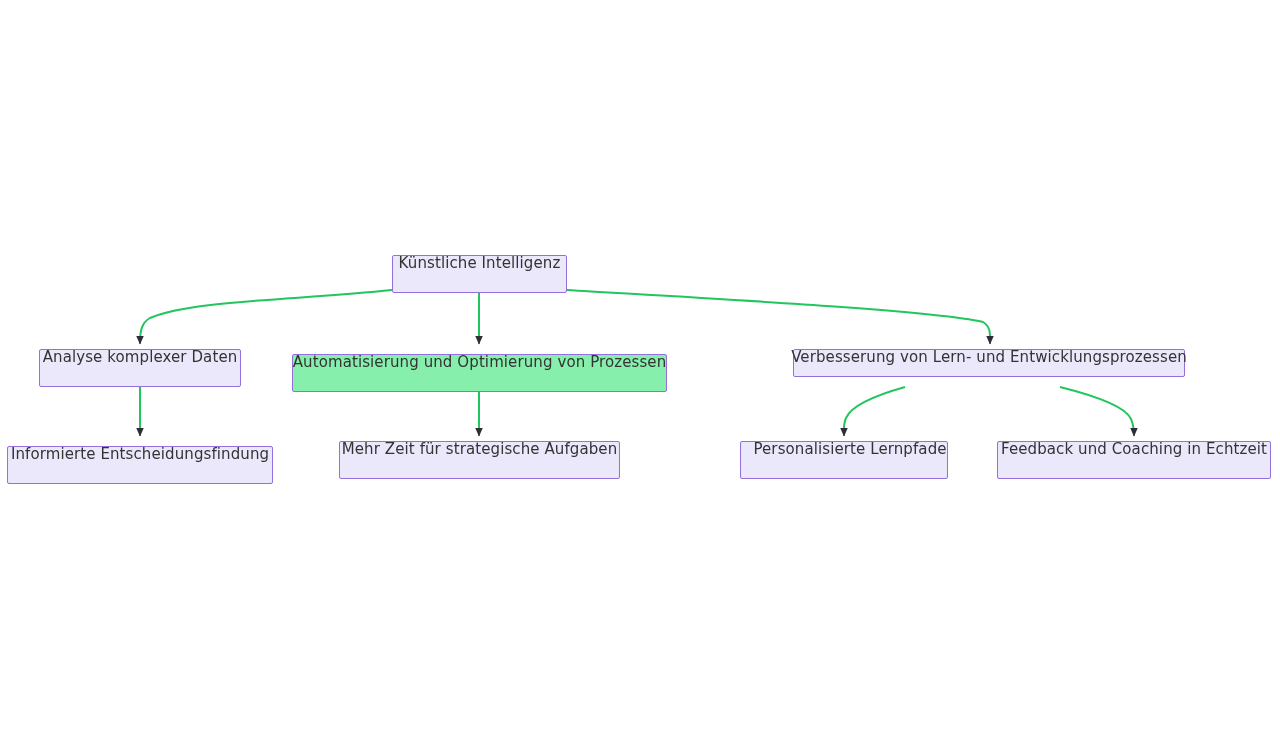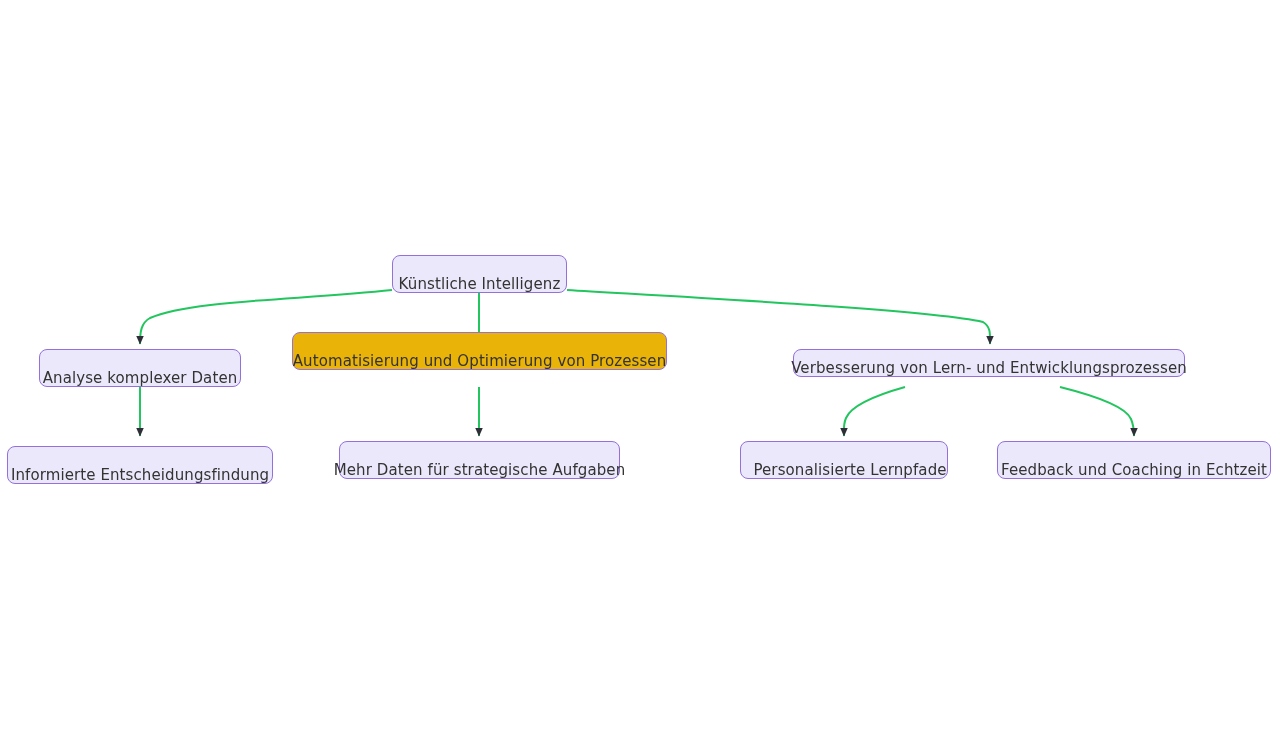--- a/index.html
+++ b/index.html
@@ -26,26 +26,26 @@
     top: 0;
     width: 1280px;
     height: 737px;
     pointer-events: none;
   }
   .node {
     position: absolute;
     box-sizing: border-box;
     background: #ECE8FB;
     border: 1px solid #9370DB;
-    border-radius: 8px;
+    border-radius: 2px;
     color: #333333;
     font-size: 15px;
     line-height: 1;
     display: flex;
-    align-items: flex-end;
+    align-items: flex-start;
     justify-content: center;
     white-space: nowrap;
     letter-spacing: 0.1px;
   }
   .node-label {
     display: block;
     padding: 0 4px;
   }
 </style>
 </head>
@@ -70,31 +70,31 @@
       </g>
   </svg>
 
   <div id="nodes-layer">
       <div class="node" style="left: 392px; top: 255px; width: 175px; height: 38px; background: rgb(236, 232, 251); border-color: rgb(147, 112, 219); color: rgb(51, 51, 51);">
         <span class="node-label">Künstliche Intelligenz</span>
       </div>
       <div class="node" style="left: 39px; top: 349px; width: 202px; height: 38px; background: rgb(236, 232, 251); border-color: rgb(147, 112, 219); color: rgb(51, 51, 51);">
         <span class="node-label">Analyse komplexer Daten</span>
       </div>
-      <div class="node" style="left: 292px; top: 332px; width: 375px; height: 38px; background: #eab308; border-color: rgb(147, 112, 219); color: rgb(51, 51, 51);">
+      <div class="node" style="left: 292px; top: 354px; width: 375px; height: 38px; background: #86efac; border-color: rgb(147, 112, 219); color: rgb(51, 51, 51);">
         <span class="node-label">Automatisierung und Optimierung von Prozessen</span>
       </div>
       <div class="node" style="left: 793px; top: 349px; width: 392px; height: 28px; background: rgb(236, 232, 251); border-color: rgb(147, 112, 219); color: rgb(51, 51, 51);">
         <span class="node-label">Verbesserung von Lern- und Entwicklungsprozessen</span>
       </div>
       <div class="node" style="left: 7px; top: 446px; width: 266px; height: 38px; background: rgb(236, 232, 251); border-color: rgb(147, 112, 219); color: rgb(51, 51, 51);">
         <span class="node-label">Informierte Entscheidungsfindung</span>
       </div>
       <div class="node" style="left: 339px; top: 441px; width: 281px; height: 38px; background: rgb(236, 232, 251); border-color: rgb(147, 112, 219); color: rgb(51, 51, 51);">
-        <span class="node-label">Mehr Daten für strategische Aufgaben</span>
+        <span class="node-label">Mehr Zeit für strategische Aufgaben</span>
       </div>
       <div class="node" style="left: 740px; top: 441px; width: 208px; height: 38px; background: rgb(236, 232, 251); border-color: rgb(147, 112, 219); color: rgb(51, 51, 51); padding-left: 12px;">
         <span class="node-label">Personalisierte Lernpfade</span>
       </div>
       <div class="node" style="left: 997px; top: 441px; width: 274px; height: 38px; background: rgb(236, 232, 251); border-color: rgb(147, 112, 219); color: rgb(51, 51, 51);">
         <span class="node-label">Feedback und Coaching in Echtzeit</span>
       </div>
     </div>
 
 </div>

